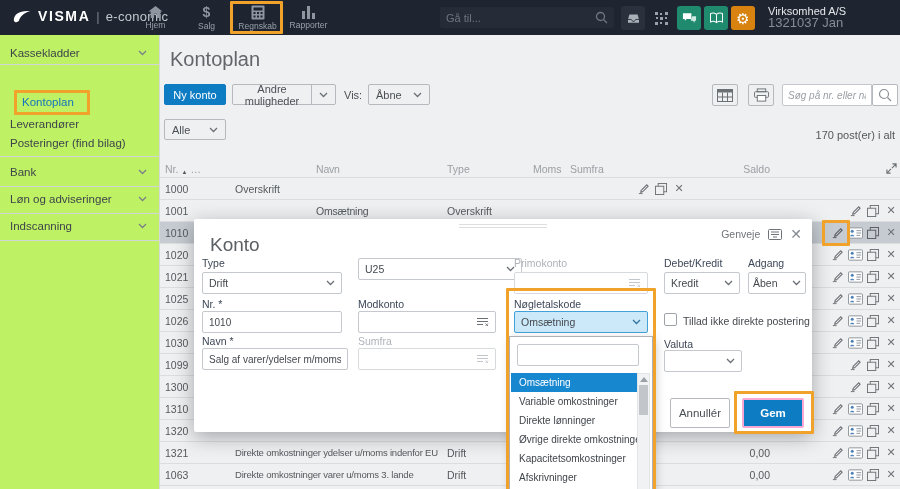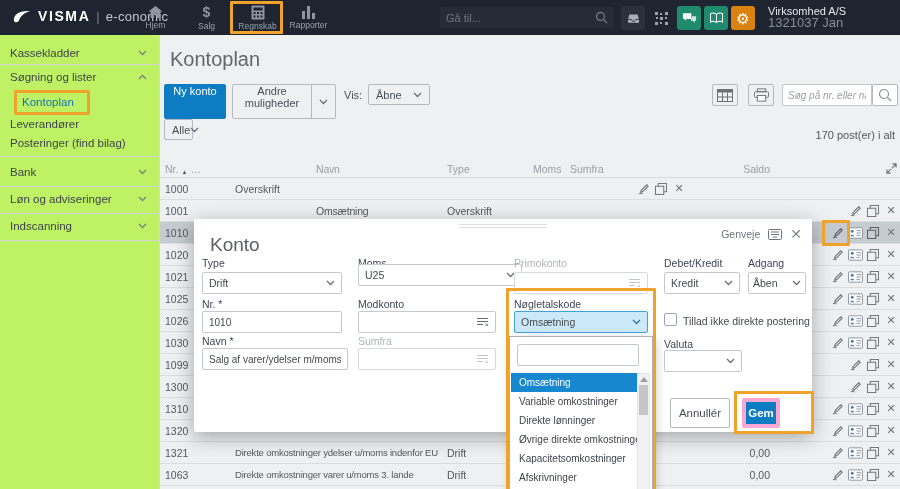--- a/index.html
+++ b/index.html
@@ -29,21 +29,21 @@
 
   
   .sidebar {position:absolute;left:0;top:35px;width:160px;bottom:0;background:#bef264;border-right:1px solid #D5D7DA}
   .sitem {position:absolute;left:0;width:159px;height:22px;display:flex;align-items:center;justify-content:space-between;padding:0 12px 0 10px;color:#3F444A;font-size:11.5px;cursor:pointer}
   .sdiv {position:absolute;left:0;width:159px;border-top:1px solid #D2D5D8}
   .active-link {color:#1474BE}
 
   
   .main {position:absolute;left:160px;top:35px;right:0;bottom:0}
   .ptitle {position:absolute;left:10px;top:13px;font-size:20px;color:#62666B;font-weight:400}
-  .btn {position:absolute;height:35px;display:flex;align-items:flex-start;justify-content:center;border-radius:2px;font-size:11px;cursor:pointer}
+  .btn {position:absolute;height:21px;display:flex;align-items:center;justify-content:center;border-radius:2px;font-size:11px;cursor:pointer}
   .btn-blue {background:#0E7CC3;border:1px solid #0E7CC3;color:#fff}
   .btn-ghost {background:transparent;border:1px solid #B5B9BD;color:#4A4F55}
   .split {justify-content:flex-start;padding:0}
   .split .stxt {flex:1;text-align:center;padding:0 8px}
   .split .sarr {width:24px;height:100%;border-left:1px solid #B5B9BD;display:flex;align-items:center;justify-content:center}
   .lbl {position:absolute;font-size:11px;color:#4A4F55}
   .selbox {position:absolute;height:21px;border:1px solid #B5B9BD;border-radius:2px;display:flex;align-items:center;justify-content:space-between;padding:0 7px;color:#4A4F55;cursor:pointer;background:transparent}
   .ibtn {position:absolute;top:49px;width:26px;height:22px;border:1px solid #B5B9BD;border-radius:2px;display:flex;align-items:center;justify-content:center;cursor:pointer;background:transparent}
   .msearch {position:absolute;left:622px;top:49px;width:90px;height:22px;border:1px solid #C3C6CA;border-radius:2px 0 0 2px;background:#fff;display:flex;align-items:center;padding:0 5px}
   .msearch input {border:0;outline:0;width:100%;font-size:10px;font-style:italic;color:#6b7075}
@@ -81,21 +81,21 @@
   .flabel {position:absolute;font-size:10.5px;color:#3D4758}
   .flabel.dis {color:#AEB3B9}
   .fbox {position:absolute;height:22px;border:1px solid #C5C8CC;border-radius:2px;background:#fff;font-size:10.5px;
          color:#45494E;display:flex;align-items:center;justify-content:space-between;padding:0 6px}
   .fbox.dis {border-color:#D7DADC}
   .fbox input {border:0;outline:0;flex:1;font-size:10px;color:#45494E;background:transparent;min-width:0}
   .combo {background:#CBE9F8;border-color:#43A1DA}
   .chk {position:absolute;width:13px;height:13px;border:1px solid #9EA3A9;border-radius:2px;background:#fff;cursor:pointer}
   .mbtn {position:absolute;top:179px;height:30px;border-radius:2px;font-size:11.5px;display:flex;align-items:center;justify-content:center;cursor:pointer}
   .mbtn.cancel {left:476px;width:60px;background:#fff;border:1px solid #B5B9BD;color:#4A4F55}
-  .mbtn.save {left:548px;width:38px;background:#0E7CC3;border:4px solid #f9a8d4;color:#fff;font-weight:bold}
+  .mbtn.save {left:548px;width:62px;background:#0E7CC3;border:2px solid #f9a8d4;color:#fff;font-weight:bold}
 
   
   .panel {position:absolute;left:315px;top:117px;width:144px;height:176px;background:#fff;border:1px solid #ADB1B5;
           box-shadow:2px 4px 10px rgba(0,0,0,.25);z-index:60}
   .pinput {position:absolute;left:7px;top:7px;width:122px;height:22px;border:1px solid #C5C8CC;border-radius:2px;padding:0 5px;font-size:10px;outline:0}
   .plist {position:absolute;left:1px;top:36px;width:126px}
   .pitem {height:19px;line-height:19px;padding-left:8px;font-size:10px;color:#3F444A;white-space:nowrap;overflow:hidden;cursor:pointer}
   .pitem.sel {background:#1787D0;color:#fff}
   .pscroll {position:absolute;right:2px;top:36px;width:13px;height:132px;background:#F1F2F3;border:1px solid #E2E4E6}
   .sarrow {position:absolute;left:2px;width:0;height:0;border-left:4px solid transparent;border-right:4px solid transparent}
@@ -219,28 +219,20 @@
 <div class="sidebar">
   <div class="sitem" style="top:7px">
     <span>Kassekladder</span>
     <span class="svgic">
         <svg width="9" height="6">
           <path d="M1 1 L4.5 4.5 L8 1" stroke="#7A8088" stroke-width="1.3" fill="none"></path>
         </svg>
       </span>
   </div>
   <div class="sdiv" style="top:29px"></div>
-  <div class="sitem" style="top:31px">
-    <span>Søgning og lister</span>
-    <span class="svgic">
-        <svg width="9" height="6">
-          <path d="M1 5 L4.5 1.5 L8 5" stroke="#7A8088" stroke-width="1.3" fill="none"></path>
-        </svg>
-      </span>
-  </div>
   <div class="sitem active-link" style="top:56px;padding-left:22px">
     <span>Kontoplan</span>
   </div>
   <div class="sitem" style="top:79px;height:20px">
     <span>Leverandører</span>
   </div>
   <div class="sitem" style="top:98px;height:20px">
     <span>Posteringer (find bilag)</span>
   </div>
   <div class="sdiv" style="top:121px"></div>
@@ -320,21 +312,21 @@
   </div>
   <div class="ibtn" style="left:712px;background:#fff">
     <span class="svgic">
       <svg width="14" height="14" viewBox="0 0 14 14">
           <circle cx="6" cy="6" r="4.5" fill="none" stroke="#8A9095" stroke-width="1.2"></circle>
           <path d="M9.5 9.5 L13 13" stroke="#8A9095" stroke-width="1.2"></path>
         </svg>
     </span>
   </div>
 
-  <div class="selbox" style="left:4px;top:84px;width:29px">
+  <div class="selbox" style="left:4px;top:84px;width:62px">
     <span>Alle</span>
     <span class="svgic">
         <svg width="9" height="6">
           <path d="M1 1 L4.5 4.5 L8 1" stroke="#6A7076" stroke-width="1.3" fill="none"></path>
         </svg>
       </span>
   </div>
   <div class="count">170 post(er) i alt</div>
 
   <div class="thead">
@@ -821,21 +813,21 @@
   <div class="flabel" style="left:8px;top:79px">Nr. *</div>
   <div class="fbox" style="left:8px;top:92px;width:140px">
     <input value="1010" style="">
   </div>
   <div class="flabel" style="left:8px;top:116px">Navn *</div>
   <div class="fbox" style="left:8px;top:129px;width:146px">
     <input value="Salg af varer/ydelser m/moms" style="">
   </div>
 
   <div class="flabel" style="left:164px;top:38px">Moms</div>
-  <div class="fbox" style="left:164px;top:45px;width:164px">
+  <div class="fbox" style="left:164px;top:39px;width:164px">
     <span>U25</span>
     <span class="svgic">
         <svg width="9" height="6">
           <path d="M1 1 L4.5 4.5 L8 1" stroke="#6A7076" stroke-width="1.3" fill="none"></path>
         </svg>
       </span>
   </div>
   <div class="flabel" style="left:164px;top:79px">Modkonto</div>
   <div class="fbox" style="left:164px;top:92px;width:138px">
     <input value="" style="">

